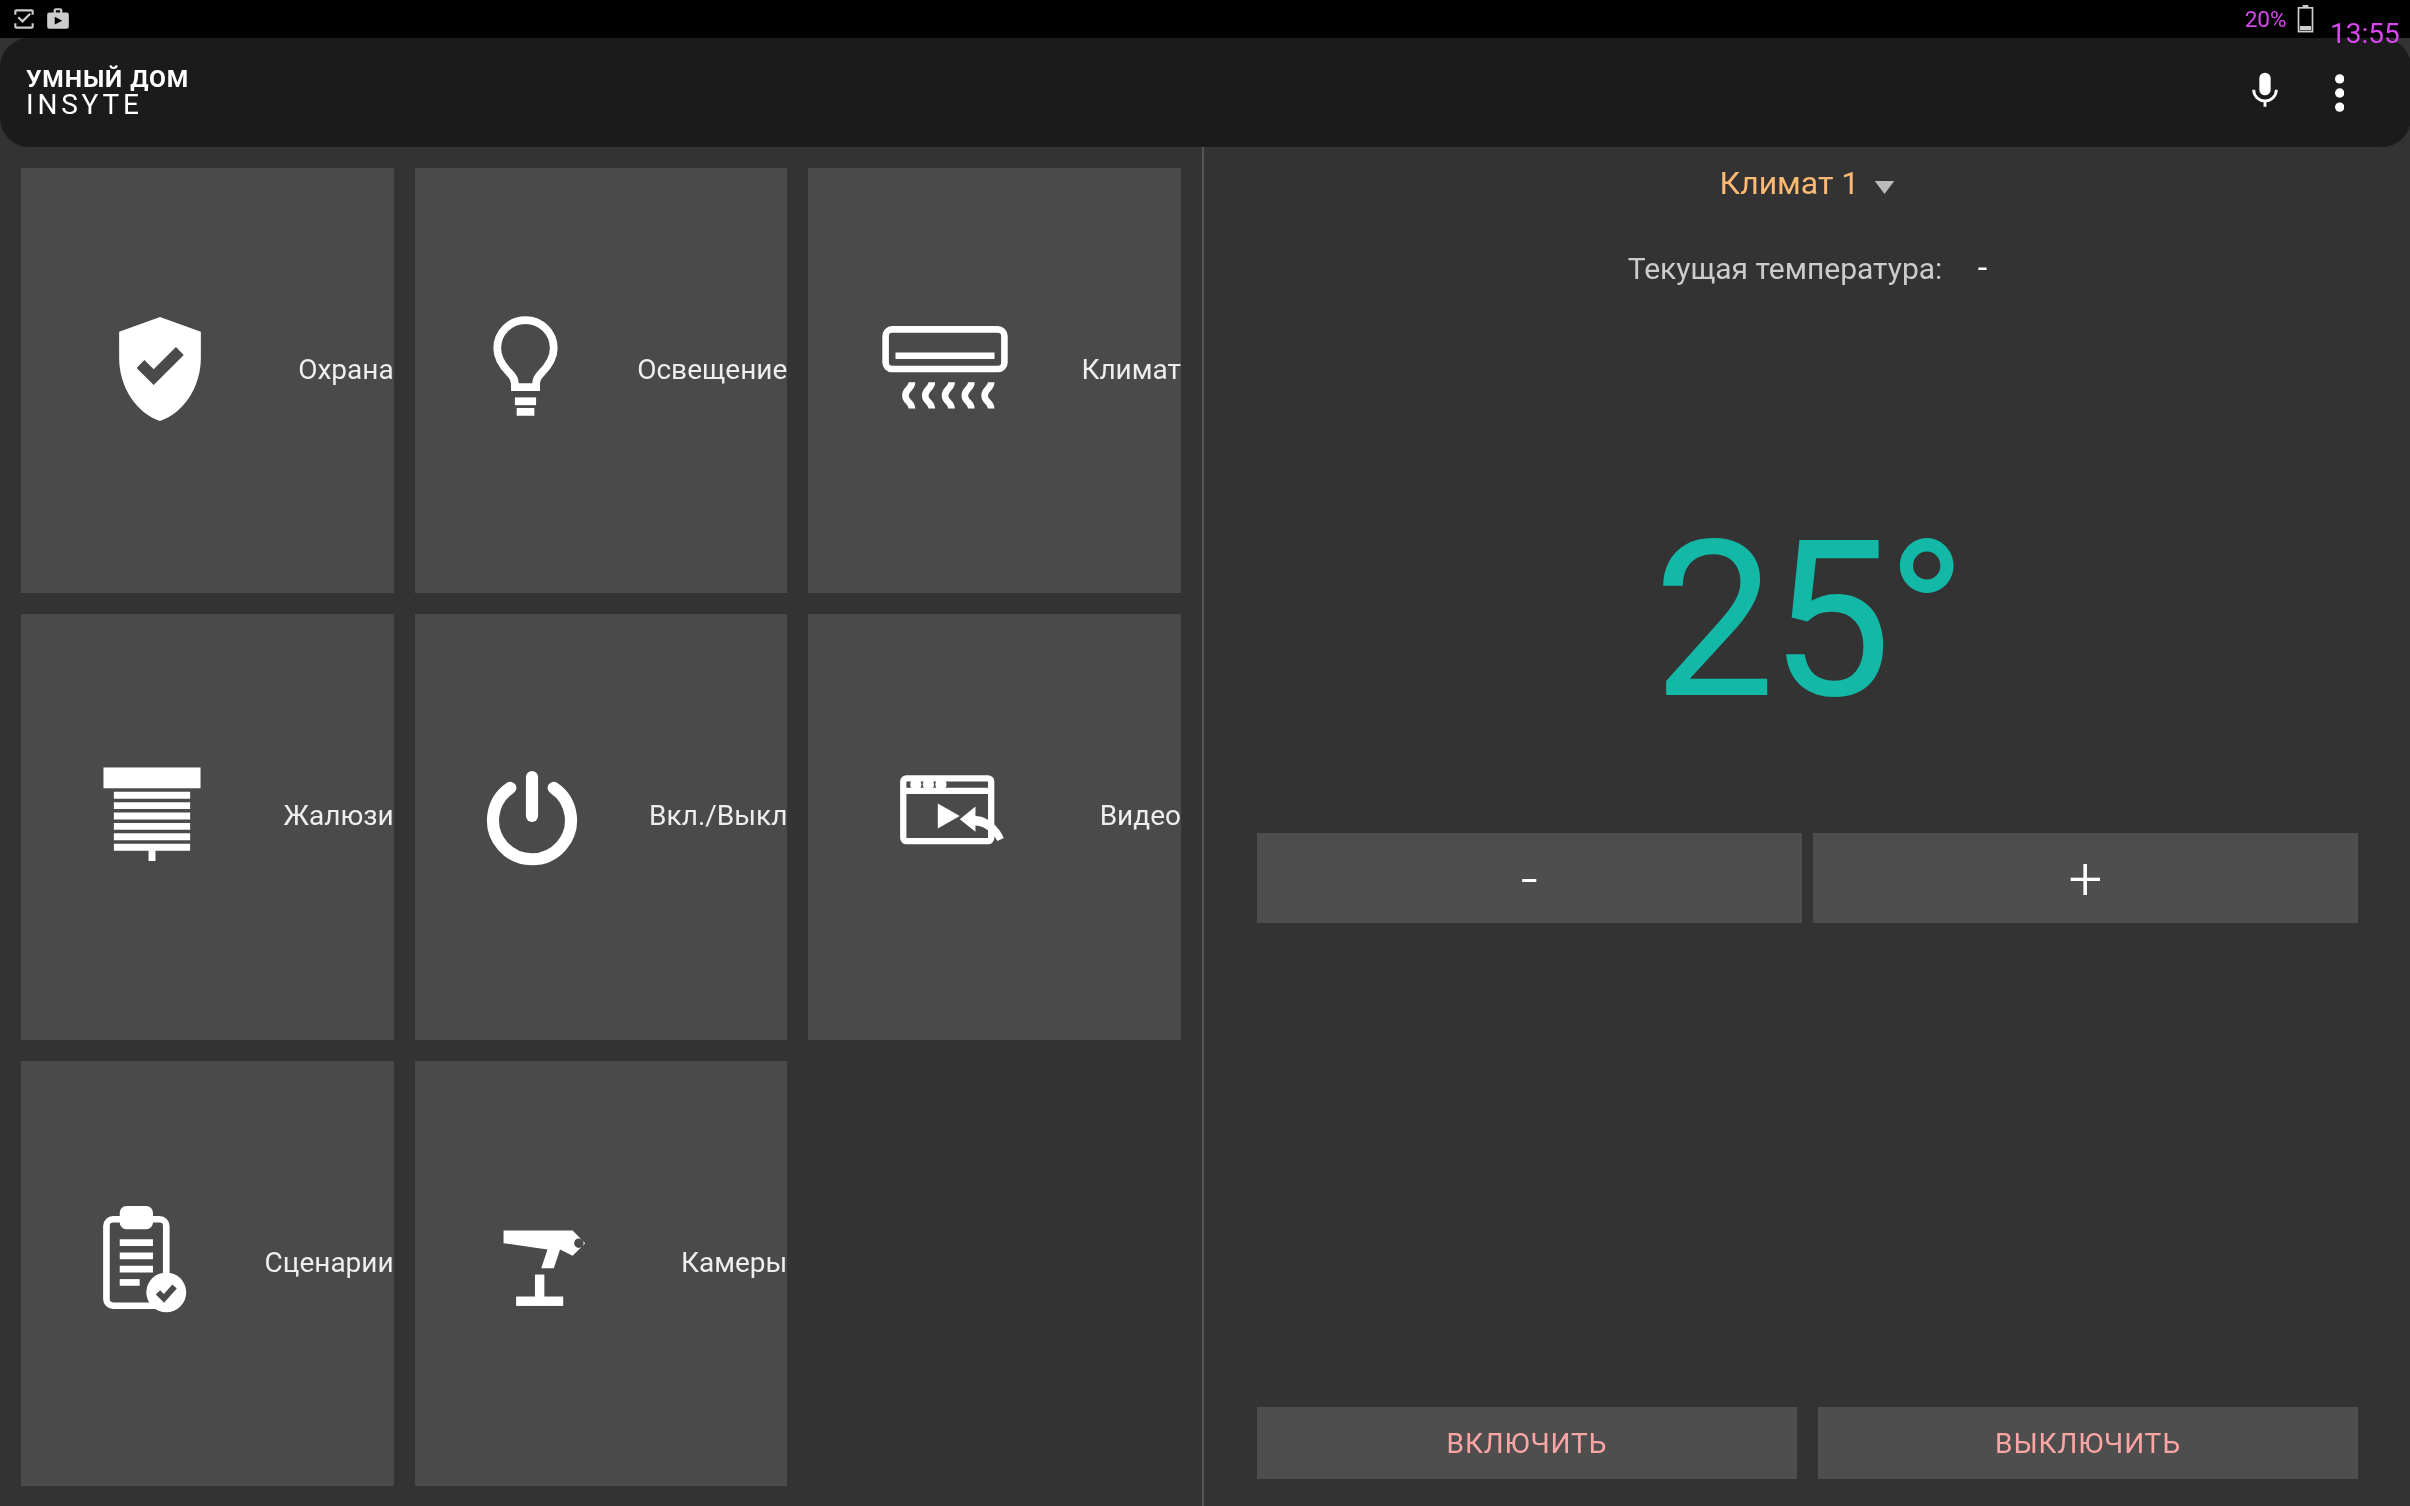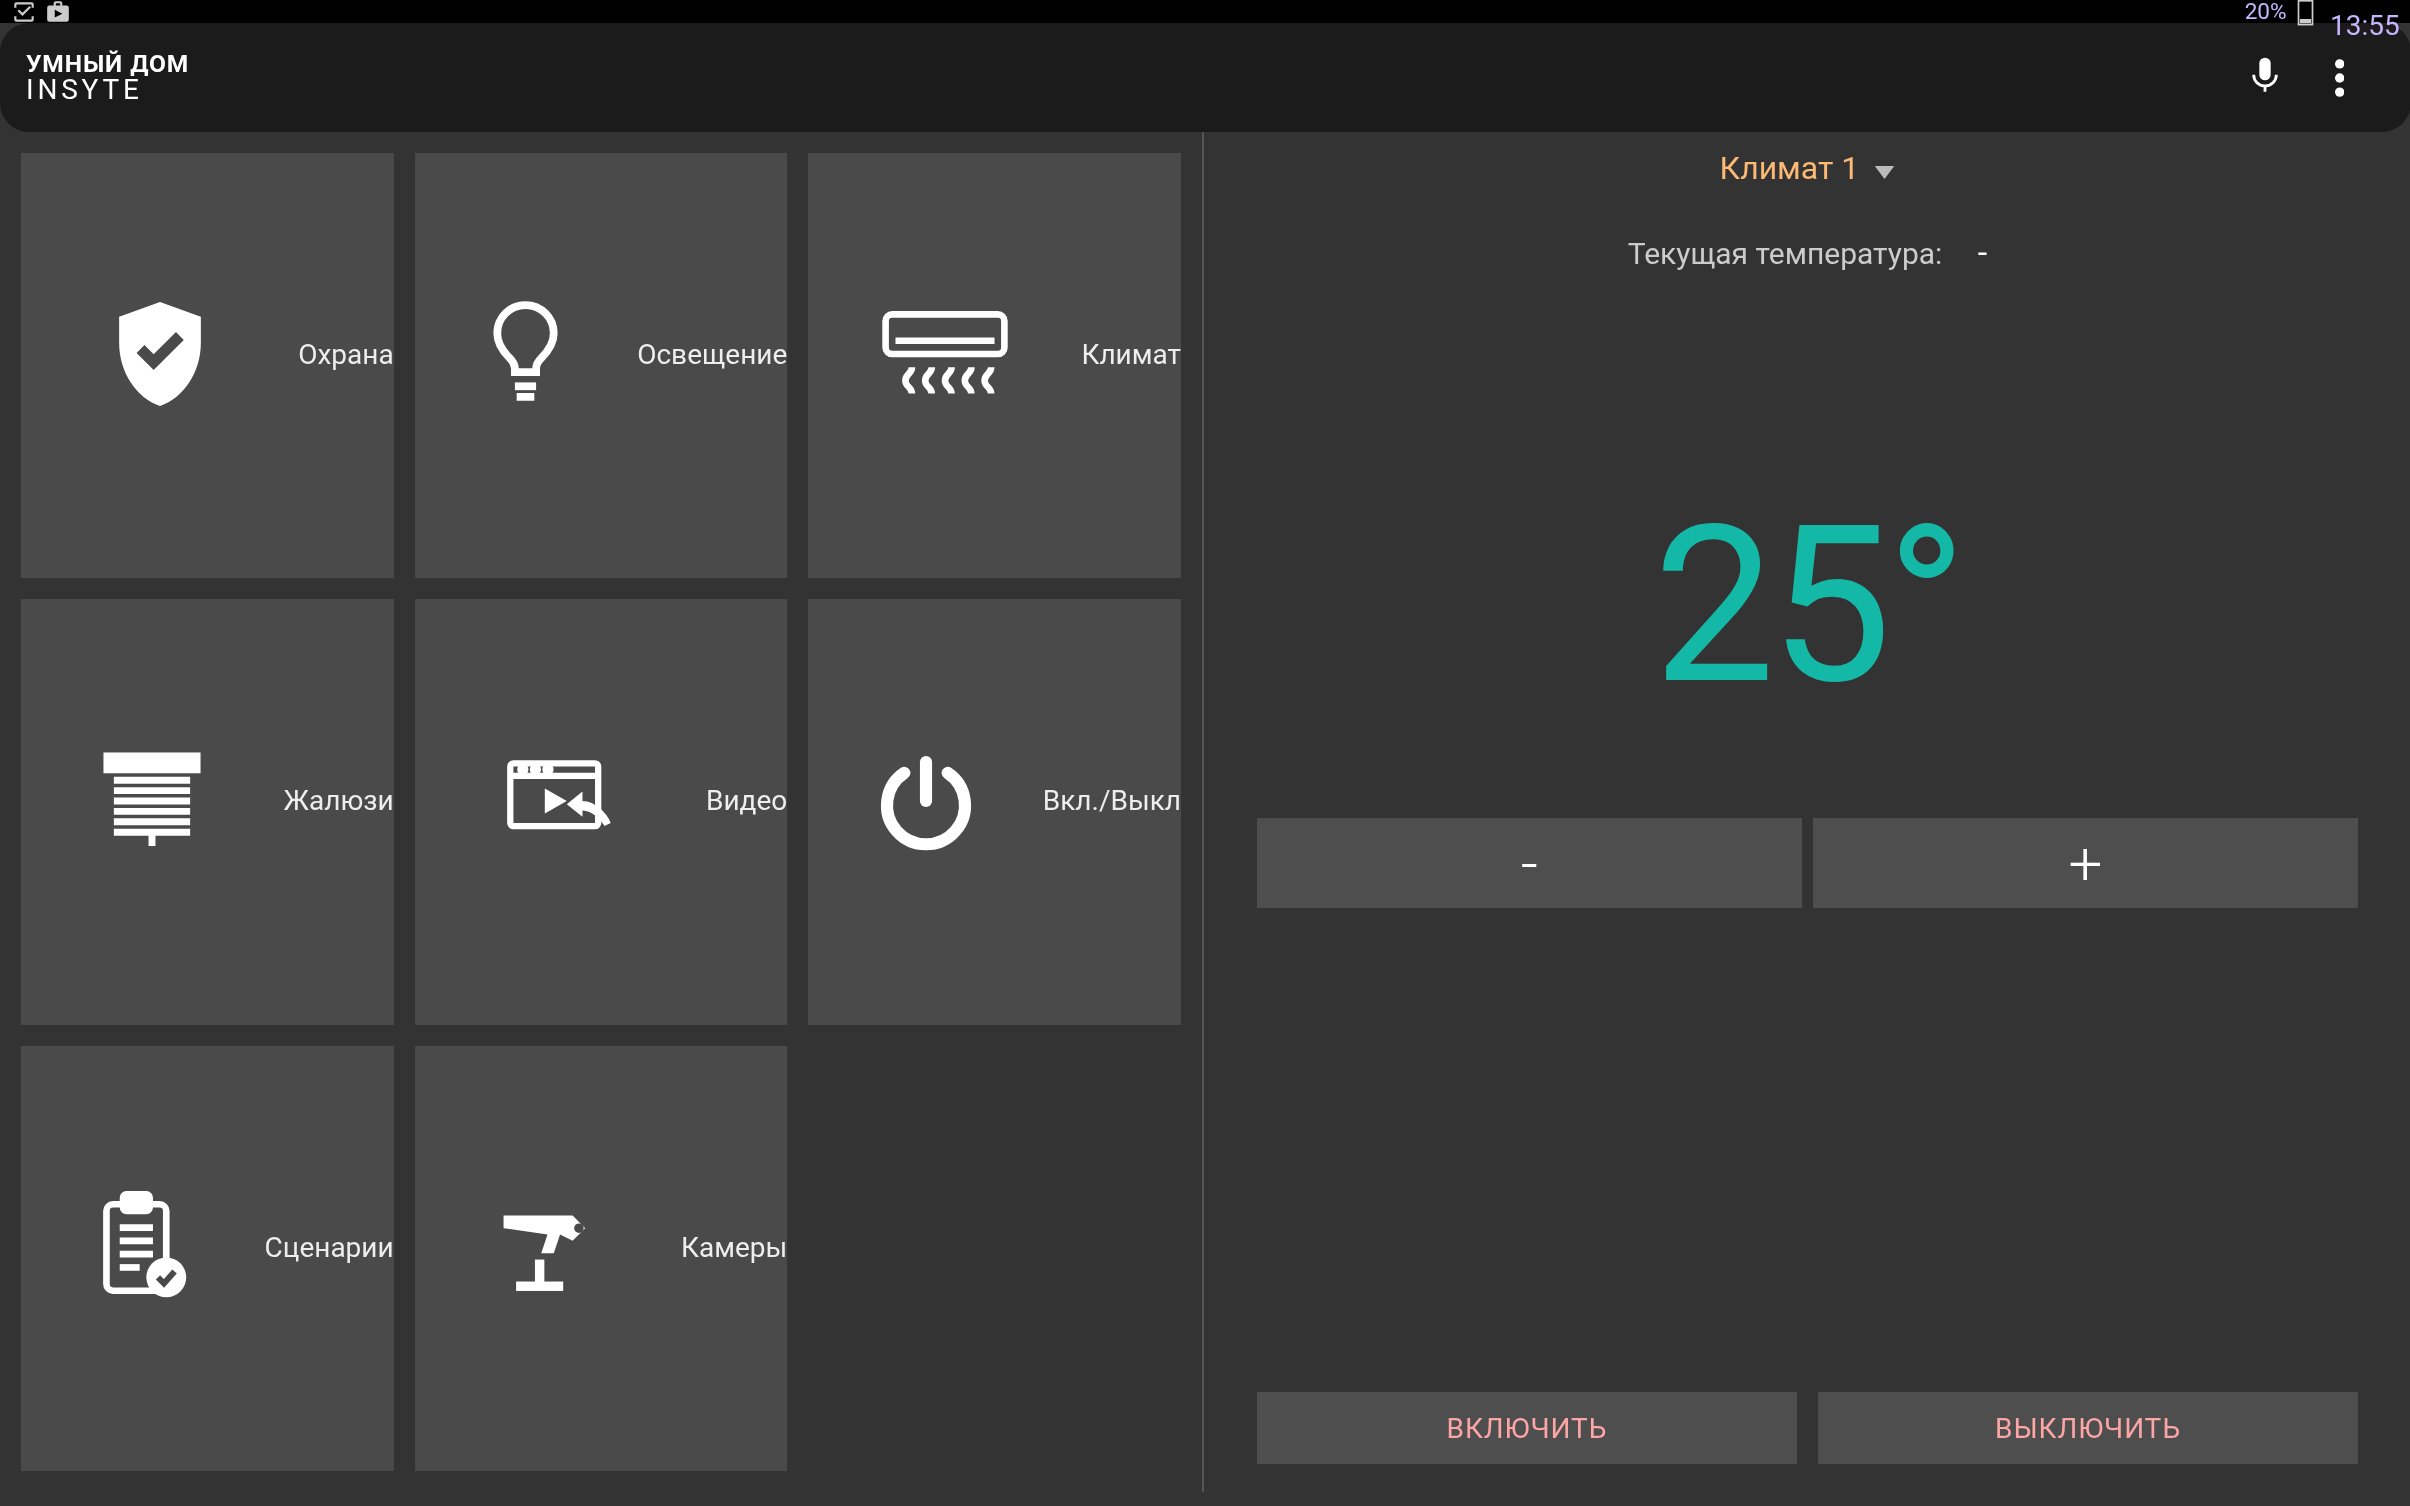--- a/index.html
+++ b/index.html
@@ -1,19 +1,19 @@
 <!DOCTYPE html>
 <html style="font-size:15px"><head>
 <meta charset="utf-8">
 <style>
   * { margin:0; padding:0; box-sizing:border-box; font-family:Roboto,Arial,sans-serif; }
   html,body { width:2411px; height:1507px; background:#333333; color:#fff; overflow:hidden; }
 
   
-  .status-bar { height:23px; background:#000; display:flex; align-items:center; padding:0 11.3px; font-size:22.6px; color:#c4b5fd; }
+  .status-bar { height:38px; background:#000; display:flex; align-items:center; padding:0 11.3px; font-size:22.6px; color:#d946ef; }
   .status-left { display:flex; gap:7.5px; align-items:center; }
   .status-right { margin-left:auto; display:flex; gap:9.4px; align-items:center; }
   .status-icon svg { display:block; }
 
   
   .app-header { height:109px; background:#1b1b1b; display:flex; align-items:center; padding:0 34px 0 26px;border-radius:29px; }
   .brand { line-height:1.05; }
   .brand-top { font-size:24.5px; font-weight:700; letter-spacing:0.9px; }
   .brand-bottom { font-size:28px; font-weight:400; letter-spacing:3.8px; margin-top:-1.9px; }
   .header-spacer { flex:1; }
@@ -146,41 +146,41 @@
               <line x1="4" y1="24" x2="26" y2="24"></line>
               <line x1="15" y1="24" x2="15" y2="28"></line>
             </svg>
         </div>
         <div class="tile-label">Жалюзи</div>
       </div>
 
 
       <div class="tile">
         <div class="tile-icon">
+          <svg width="104" height="104" viewBox="0 0 24 24" fill="none" stroke="#fff" stroke-width="2.8" stroke-linecap="round">
+              <path d="M12 3v9"></path>
+              <path d="M7 5.5a9 9 0 1 0 10 0"></path>
+            </svg>
+        </div>
+        <div class="tile-label">Вкл./Выкл</div>
+      </div>
+
+      <div class="tile">
+        <div class="tile-icon">
           <svg width="113" height="94" viewBox="0 0 36 28" fill="none" stroke="#fff" stroke-width="2">
               <rect x="2" y="2" width="28" height="20" rx="1"></rect>
               <line x1="2" y1="6" x2="30" y2="6"></line>
               <circle cx="6" cy="4" r="0.8" fill="#fff"></circle>
               <circle cx="10" cy="4" r="0.8" fill="#fff"></circle>
               <circle cx="14" cy="4" r="0.8" fill="#fff"></circle>
               <path d="M13 10v8l7-4z" fill="#fff" stroke="none"></path>
               <path d="M25 17c3 0 6 3 7 5l2-1c-1-3-5-7-9-7v-3l-5 4 5 4v-2z" fill="#fff" stroke="none"></path>
             </svg>
         </div>
         <div class="tile-label">Видео</div>
-      </div>
-
-      <div class="tile">
-        <div class="tile-icon">
-          <svg width="104" height="104" viewBox="0 0 24 24" fill="none" stroke="#fff" stroke-width="2.8" stroke-linecap="round">
-              <path d="M12 3v9"></path>
-              <path d="M7 5.5a9 9 0 1 0 10 0"></path>
-            </svg>
-        </div>
-        <div class="tile-label">Вкл./Выкл</div>
       </div>
 
       <div class="tile">
         <div class="tile-icon">
           <svg width="104" height="113" viewBox="0 0 30 34" fill="none" stroke="#fff" stroke-width="2">
               <rect x="4" y="4" width="18" height="26" rx="2"></rect>
               <rect x="9" y="1" width="8" height="5" rx="1" fill="#fff"></rect>
               <line x1="8" y1="11" x2="18" y2="11"></line>
               <line x1="8" y1="15" x2="18" y2="15"></line>
               <line x1="8" y1="19" x2="18" y2="19"></line>

